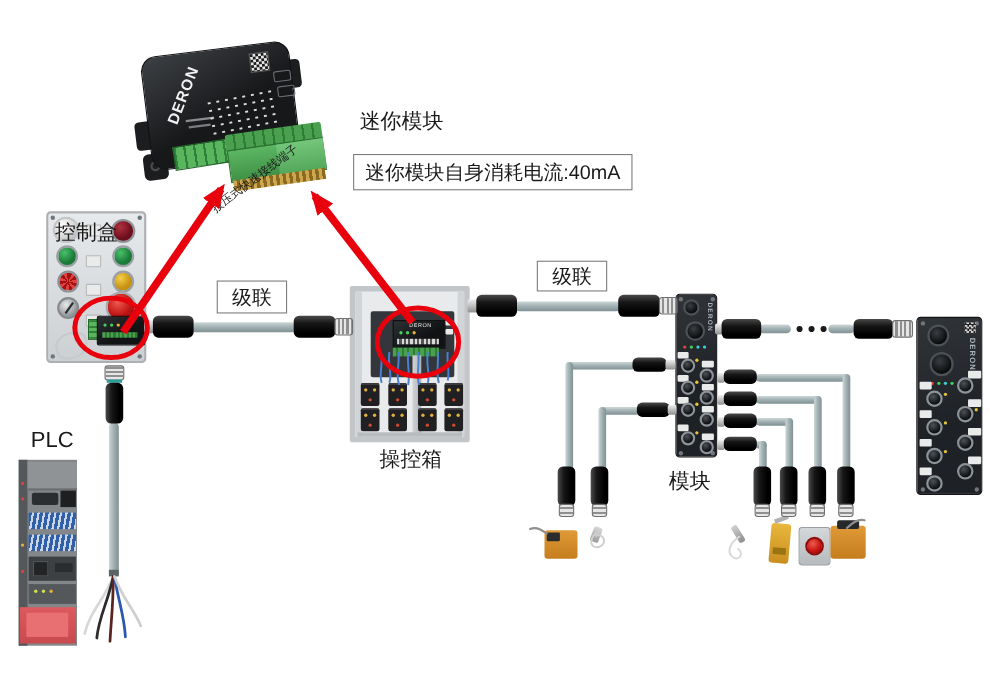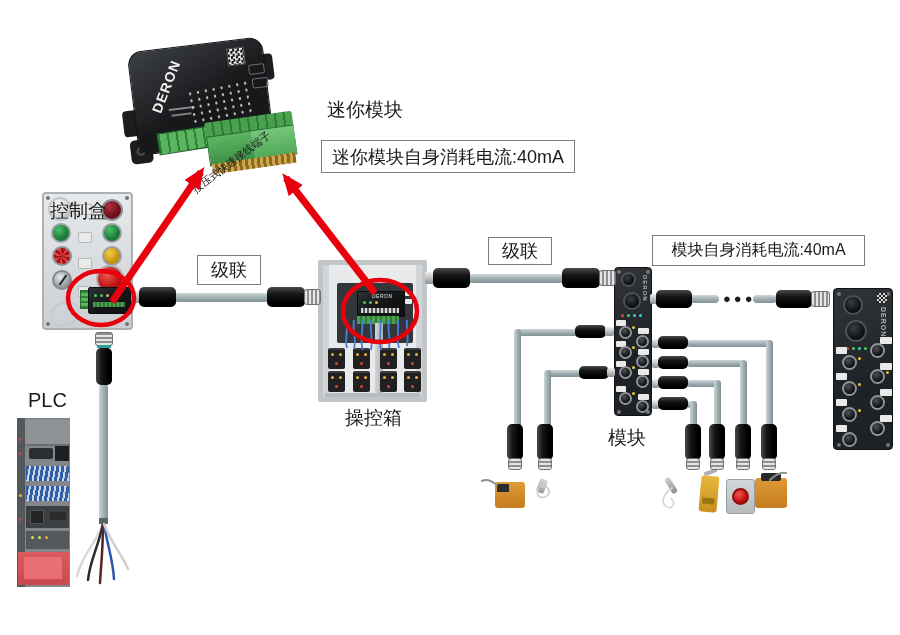--- a/index.html
+++ b/index.html
@@ -343,18 +343,17 @@
 
     <line x1="112" y1="302" x2="201" y2="172" stroke="#e8000d" stroke-width="7" marker-end="url(#ah)"></line>
     <line x1="375" y1="293" x2="286" y2="178" stroke="#e8000d" stroke-width="7" marker-end="url(#ah)"></line>
   </svg>
 
   <div class="plain-label lbl-layer" style="left:50px;top:176px;font-size:19px;margin-top:22px;">控制盒</div>
   <div class="plain-label lbl-layer" style="left:327px;top:97px;font-size:19px;">迷你模块</div>
   <div class="callout lbl-layer" style="left:321px;top:140px;width:252px;height:31px;font-size:18px;">迷你模块自身消耗电流:40mA</div>
   <div class="callout lbl-layer" style="left:197px;top:255px;width:62px;height:28px;font-size:18px;">级联</div>
   <div class="callout lbl-layer" style="left:488px;top:237px;width:62px;height:26px;font-size:18px;">级联</div>
-  <div class="callout lbl-layer" style="left:652px;top:235px;width:211px;height:29px;font-size:16px;">模块自身消耗电流:40mA</div>
   <div class="plain-label lbl-layer" style="left:28px;top:389px;font-size:20px;">PLC</div>
   <div class="plain-label lbl-layer" style="left:345px;top:405px;font-size:19px;">操控箱</div>
   <div class="plain-label lbl-layer" style="left:608px;top:425px;font-size:19px;">模块</div>
 
 </div>
 
 </body></html>

